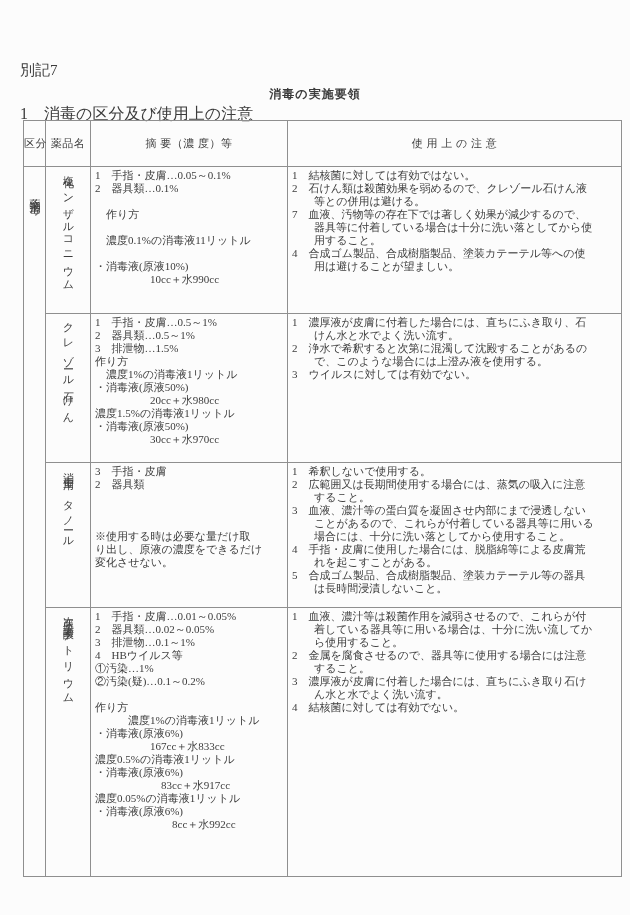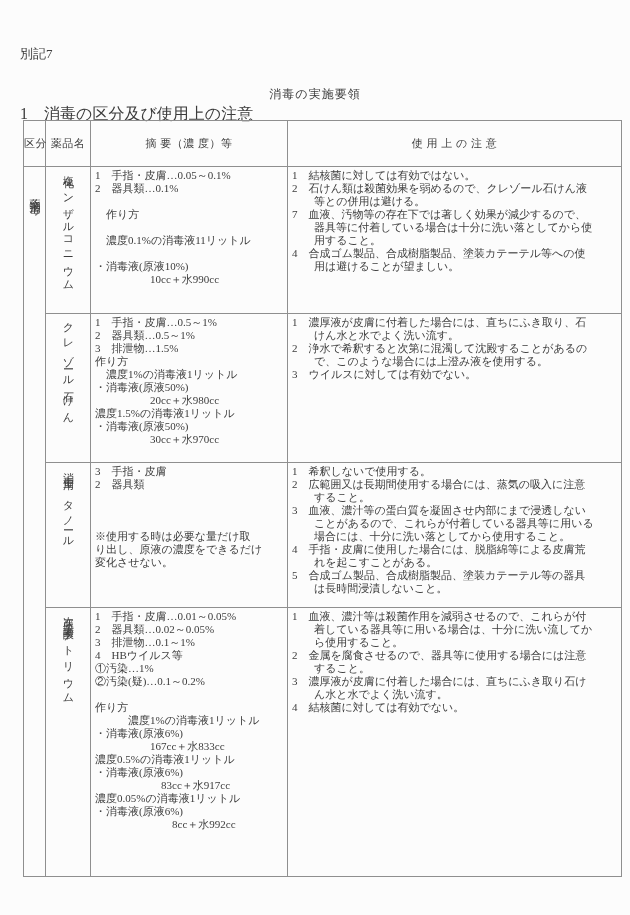--- a/index.html
+++ b/index.html
@@ -4,22 +4,22 @@
 <style>
   html,body { margin:0; padding:0; }
   body {
     width:630px; height:915px;
     background:#fbfbfb;
     color:#3c3c3c;
     font-family:"Liberation Serif","DejaVu Serif",serif;
   }
   .page { position:relative; width:630px; height:915px; overflow:hidden; background:#fcfcfc; }
 
-  .doc-ref { position:absolute; left:20px; top:45px; font-size:13px; }
-  .title   { position:absolute; left:0; right:0; top:86px; text-align:center; font-size:12px; letter-spacing:1px; }
+  .doc-ref { position:absolute; left:20px; top:61px; font-size:15px; }
+  .title   { position:absolute; left:0; right:0; top:86px; text-align:center; font-size:12px; letter-spacing:1px;font-weight:bold; }
   .section { position:absolute; left:20px; top:104px; font-size:16px; }
 
   table.main {
     position:absolute; left:23px; top:120px;
     width:598px;
     border-collapse:collapse; table-layout:fixed;
   }
   table.main th, table.main td {
     border:1px solid #8f8f8f;
     font-weight:normal;

